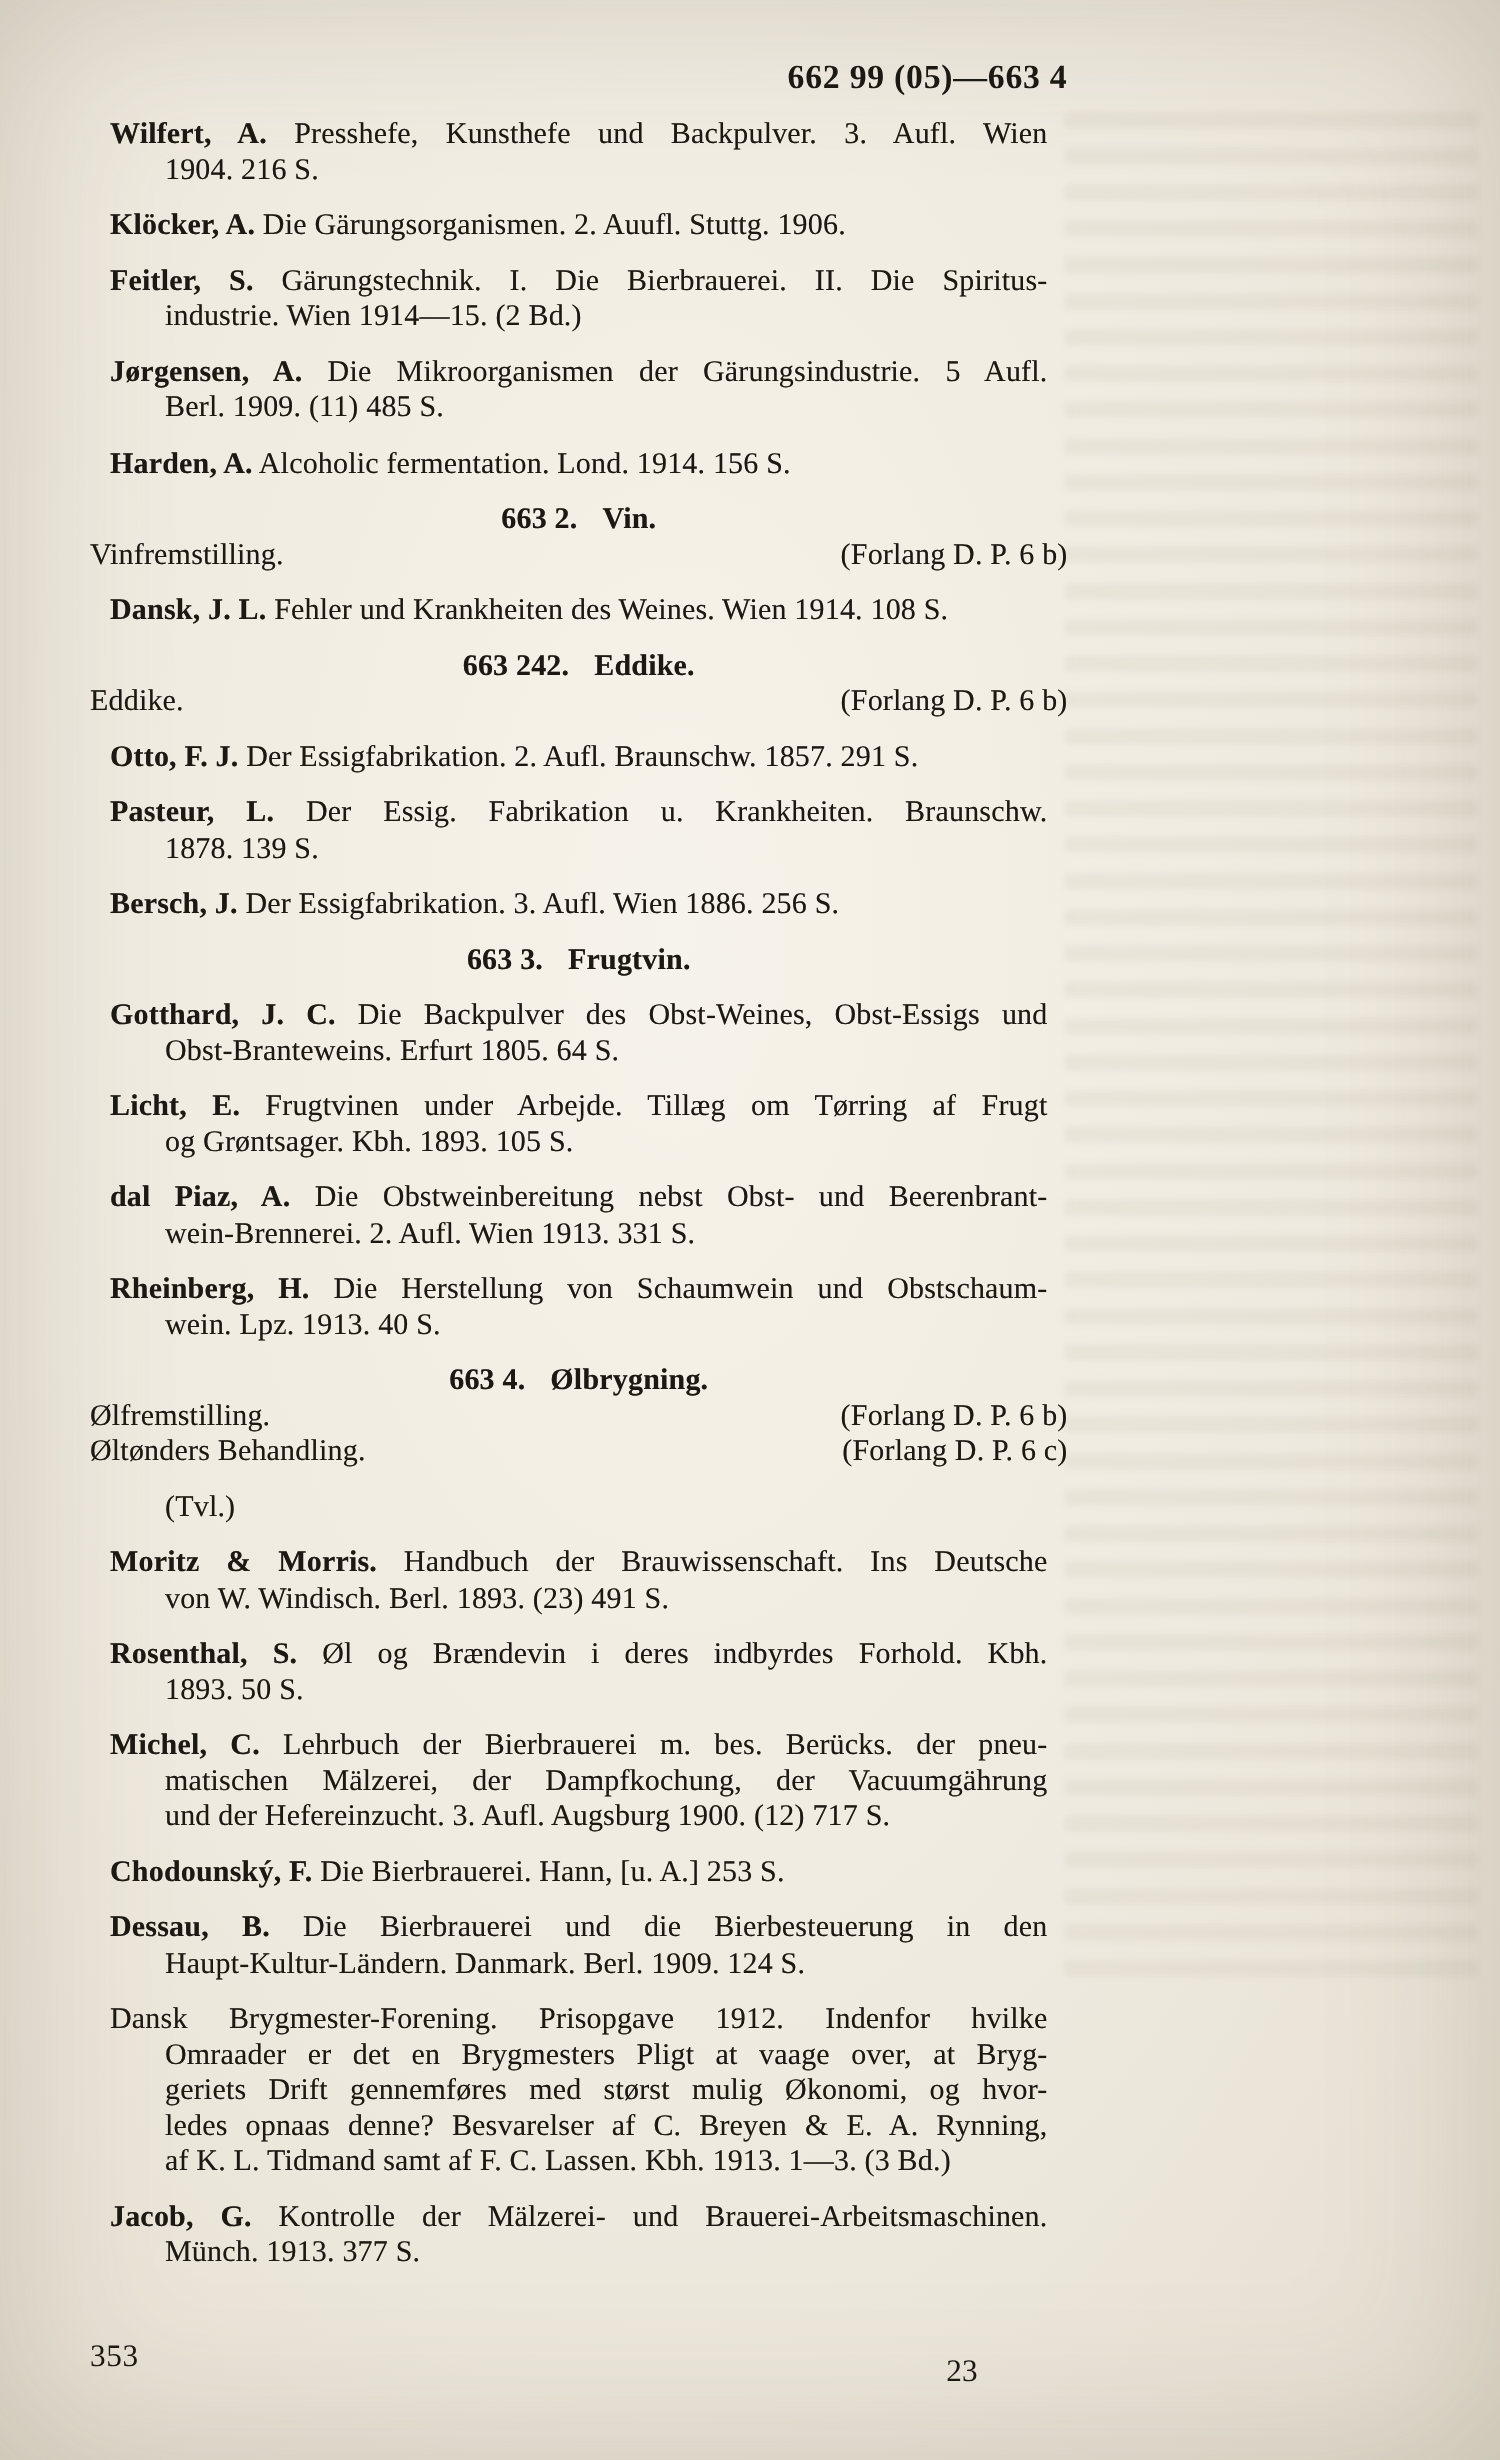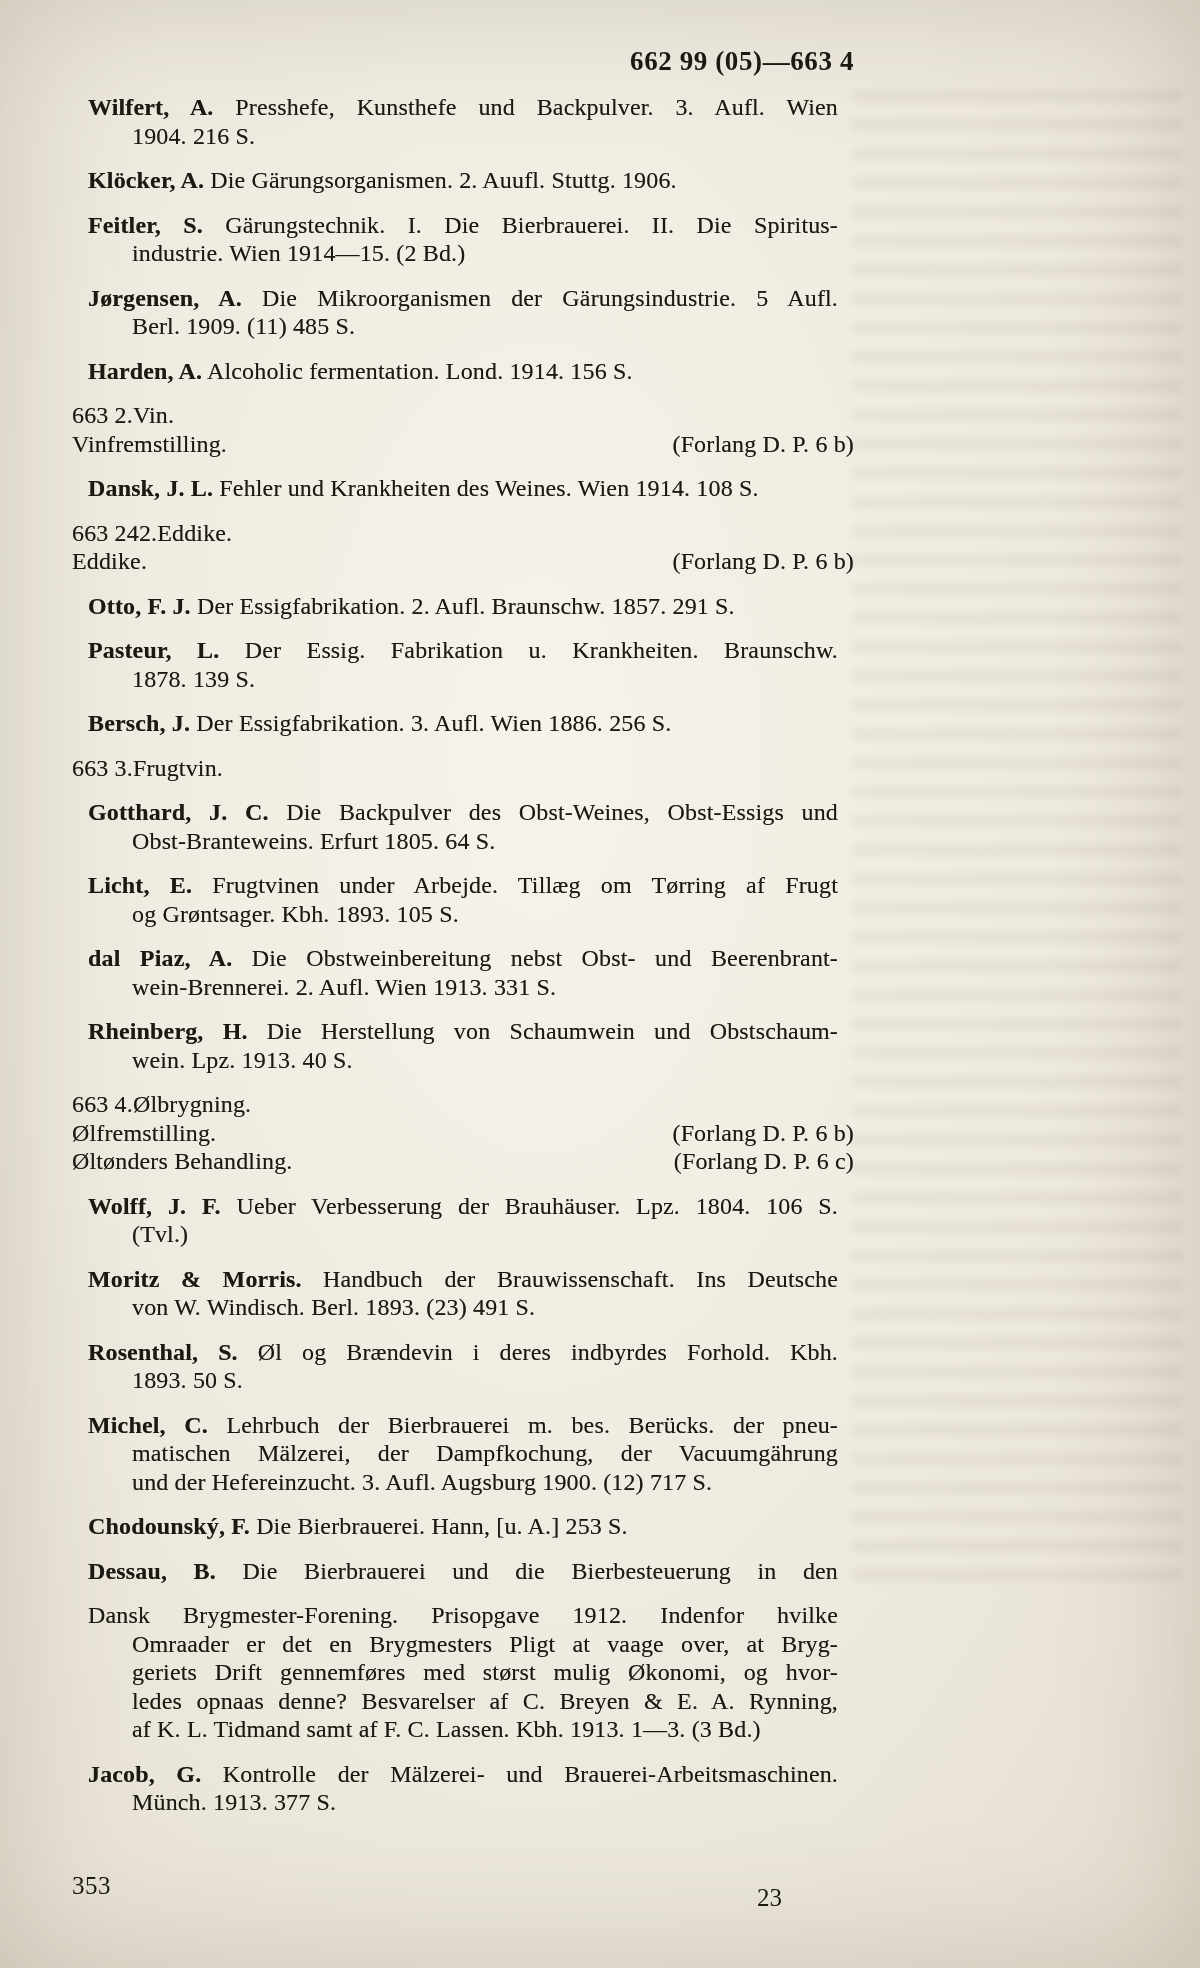--- a/index.html
+++ b/index.html
@@ -60,22 +60,23 @@
   .line { white-space: normal; }
   .line.cont { padding-left: 44px; }
   .line.just {
     text-align: justify;
     text-align-last: justify;
   }
   .author { font-weight: bold; }
   .author.plain { font-weight: normal; }
   .section-row {
     display: flex;
-    justify-content: flex-start;
-    font-weight: normal;
+    justify-content: center;
+    font-weight: bold;
+    gap: 20px;
   }
   .kv-row {
     display: flex;
     justify-content: space-between;
   }
   .footer-page {
     position: absolute;
     left: 72px;
     top: 1872px;
     width: 782px;
@@ -172,41 +173,41 @@
       </div>
       <div class="kv-row">
         <span>Ølfremstilling.</span>
         <span>(Forlang D. P. 6 b)</span>
       </div>
       <div class="kv-row">
         <span>Øltønders Behandling.</span>
         <span>(Forlang D. P. 6 c)</span>
       </div>
       <div class="entry">
-        <div class="line first just"><span class="author">Wolff, J. F.</span> <span>Ueber Verbesserung der Brauhäuser. Lpz. 1804. 106 S.</span></div>
         <div class="line cont">(Tvl.)</div>
       </div>
       <div class="entry">
         <div class="line first just"><span class="author">Moritz &amp; Morris.</span> <span>Handbuch der Brauwissenschaft. Ins Deutsche</span></div>
         <div class="line cont">von W. Windisch. Berl. 1893. (23) 491 S.</div>
       </div>
       <div class="entry">
         <div class="line first just"><span class="author">Rosenthal, S.</span> <span>Øl og Brændevin i deres indbyrdes Forhold. Kbh.</span></div>
         <div class="line cont">1893. 50 S.</div>
       </div>
       <div class="entry">
         <div class="line first just"><span class="author">Michel, C.</span> <span>Lehrbuch der Bierbrauerei m. bes. Berücks. der pneu-</span></div>
         <div class="line cont just">matischen Mälzerei, der Dampfkochung, der Vacuumgährung</div>
         <div class="line cont">und der Hefereinzucht. 3. Aufl. Augsburg 1900. (12) 717 S.</div>
       </div>
       <div class="entry">
         <div class="line first"><span class="author">Chodounský, F.</span> <span>Die Bierbrauerei. Hann, [u. A.] 253 S.</span></div>
       </div>
       <div class="entry">
         <div class="line first just"><span class="author">Dessau, B.</span> <span>Die Bierbrauerei und die Bierbesteuerung in den</span></div>
+        <div class="line cont">Haupt-Kultur-Ländern. Danmark. Berl. 1909. 124 S.</div>
       </div>
       <div class="entry">
         <div class="line first just"><span class="author plain">Dansk Brygmester-Forening.</span> <span>Prisopgave 1912. Indenfor hvilke</span></div>
         <div class="line cont just">Omraader er det en Brygmesters Pligt at vaage over, at Bryg-</div>
         <div class="line cont just">geriets Drift gennemføres med størst mulig Økonomi, og hvor-</div>
         <div class="line cont just">ledes opnaas denne? Besvarelser af C. Breyen &amp; E. A. Rynning,</div>
         <div class="line cont">af K. L. Tidmand samt af F. C. Lassen. Kbh. 1913. 1—3. (3 Bd.)</div>
       </div>
       <div class="entry">
         <div class="line first just"><span class="author">Jacob, G.</span> <span>Kontrolle der Mälzerei- und Brauerei-Arbeitsmaschinen.</span></div>

